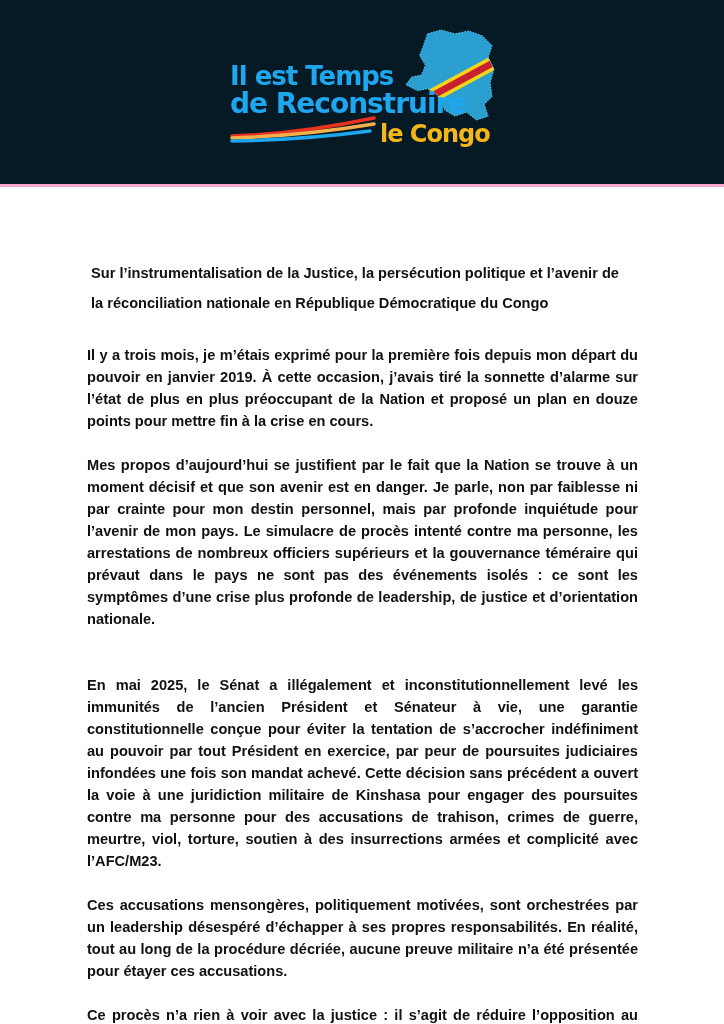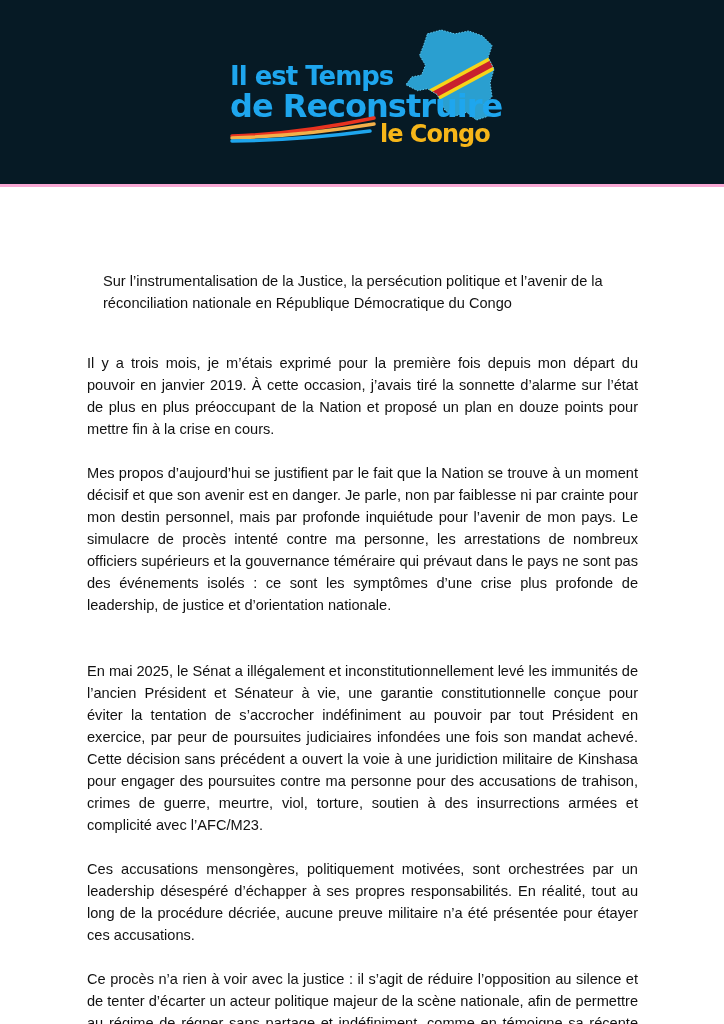--- a/index.html
+++ b/index.html
@@ -29,21 +29,21 @@
     .logo-line1, .logo-line2 {
       position: absolute;
       left: 2px;
       color: #1ea6ee;
       font-family: "DejaVu Sans", sans-serif;
       font-weight: bold;
       letter-spacing: -1px;
       white-space: nowrap;
     }
     .logo-line1 { top: 35px; font-size: 26px; }
-    .logo-line2 { top: 61px; font-size: 32px; }
+    .logo-line2 { top: 61px; font-size: 28px; }
     .logo-congo {
       position: absolute;
       left: 152px;
       top: 94px;
       color: #f6b619;
       font-family: "DejaVu Sans", sans-serif;
       font-weight: bold;
       font-size: 24px;
       letter-spacing: -1px;
       white-space: nowrap;
@@ -66,27 +66,28 @@
       position: absolute;
       left: 87px;
       top: 254px;
       width: 551px;
       color: #111111;
       font-size: 14.6px;
       line-height: 22px;
     }
     .content h1, .content h2 {
       font-size: 14.6px;
-      font-weight: normal;
-      margin: 16px;
-      line-height: 22px;
+      font-weight: bold;
+      margin: 4px;
+      line-height: 30px;
     }
     .content p {
       margin: 0;
       text-align: justify;
+      font-weight: bold;
     }
     .gap { height: 22px; }
   </style>
 </head>
 <body>
 
 <div class="header">
   <div class="logo">
     <svg class="logo-map" viewBox="0 0 100 100">
       <defs>

